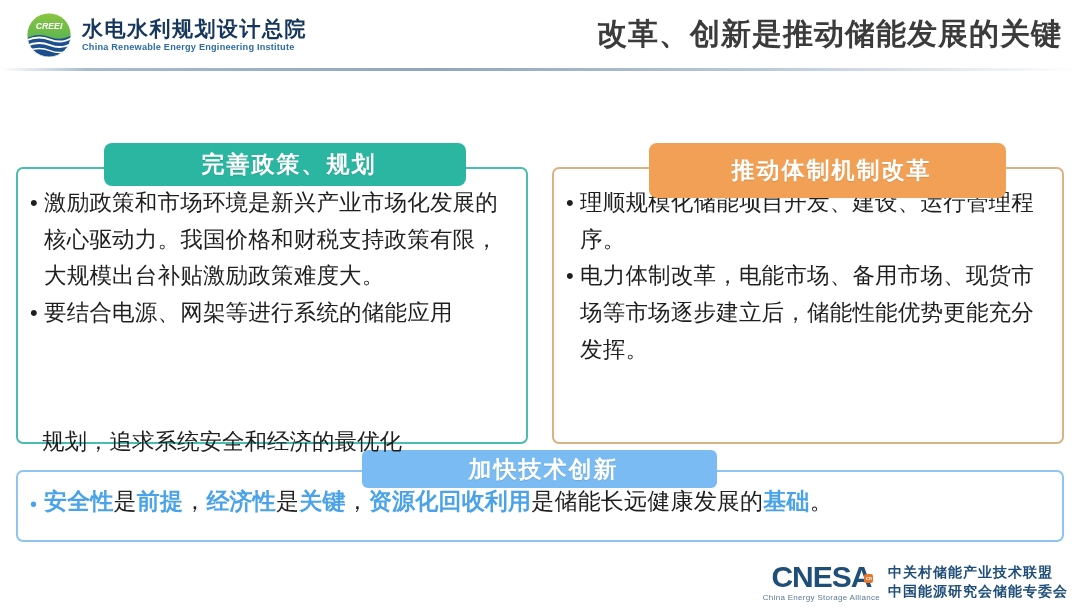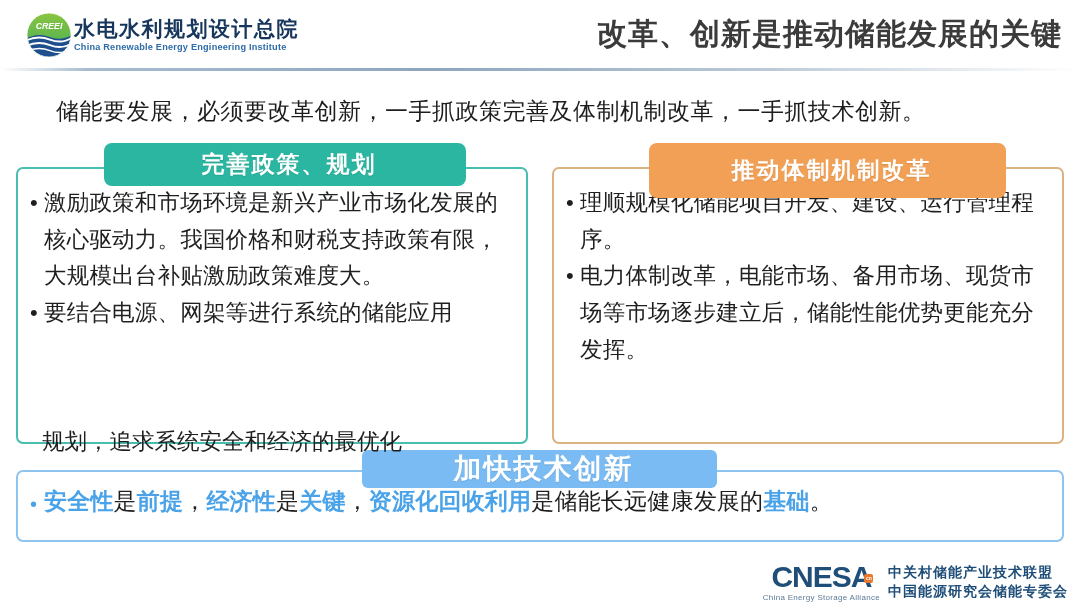--- a/index.html
+++ b/index.html
@@ -25,21 +25,21 @@
     left: 0; top: 0;
     width: 1080px;
     height: 70px;
   }
   .brand {
     position: absolute;
     left: 26px;
     top: 12px;
     display: flex;
     align-items: center;
-    gap: 2px;
+    gap: 10px;
   }
   .brand-logo {
     width: 46px;
     height: 46px;
     flex: 0 0 auto;
   }
   .brand-text {
     display: flex;
     flex-direction: column;
     justify-content: center;
@@ -189,21 +189,21 @@
     line-height: 1.2;
     white-space: nowrap;
   }
   .pill-blue {
     left: 362px;
     top: 450px;
     width: 355px;
     height: 38px;
     background: #79bbf2;
     border-radius: 6px;
-    font-size: 28px;
+    font-size: 23px;
   }
   .hl {
     color: #4aa3e8;
     font-weight: bold;
   }
   .pl {
     color: #1f1f1f;
   }
   .bullet-blue .dot {
     color: #4aa3e8;
@@ -307,21 +307,20 @@
       <div class="brand-text">
         <div class="brand-cn">水电水利规划设计总院</div>
         <div class="brand-en">China Renewable Energy Engineering Institute</div>
       </div>
     </div>
 
     <div class="slide-title">改革、创新是推动储能发展的关键</div>
     <div class="header-rule"></div>
   </div>
 
-  <div class="lead">储能要发展，必须要改革创新，一手抓政策完善及体制机制改革，一手抓技术创新。</div>
 
   <div class="panel panel-left">
     <div class="panel-body">
       <div class="bullet">
         <span class="dot">•</span>
         <span class="txt">激励政策和市场环境是新兴产业市场化发展的核心驱动力。我国价格和财税支持政策有限，大规模出台补贴激励政策难度大。</span>
       </div>
       <div class="bullet">
         <span class="dot">•</span>
         <span class="txt">要结合电源、网架等进行系统的储能应用</span>

